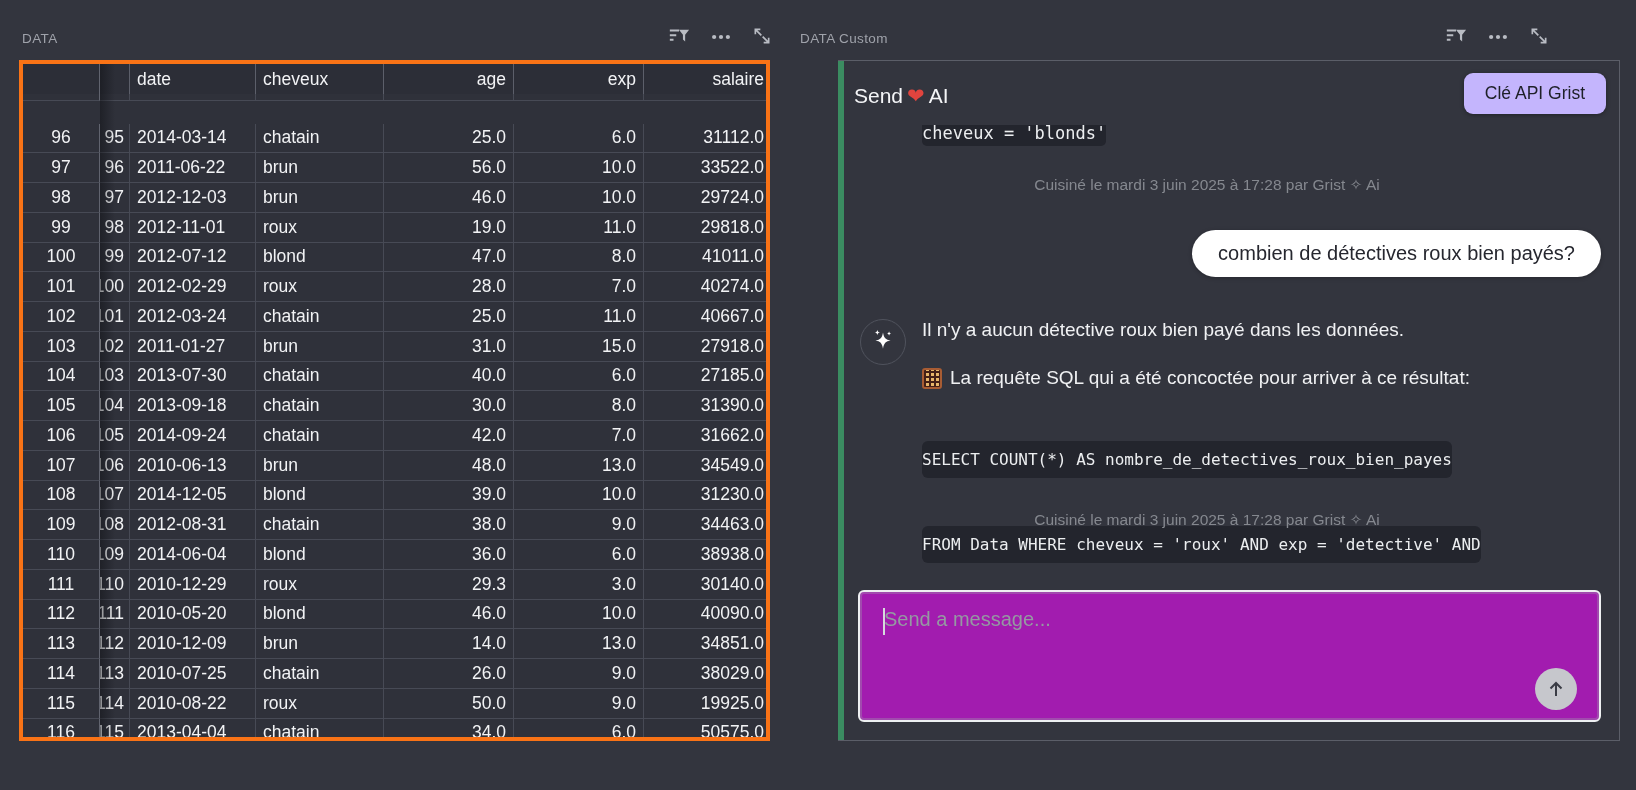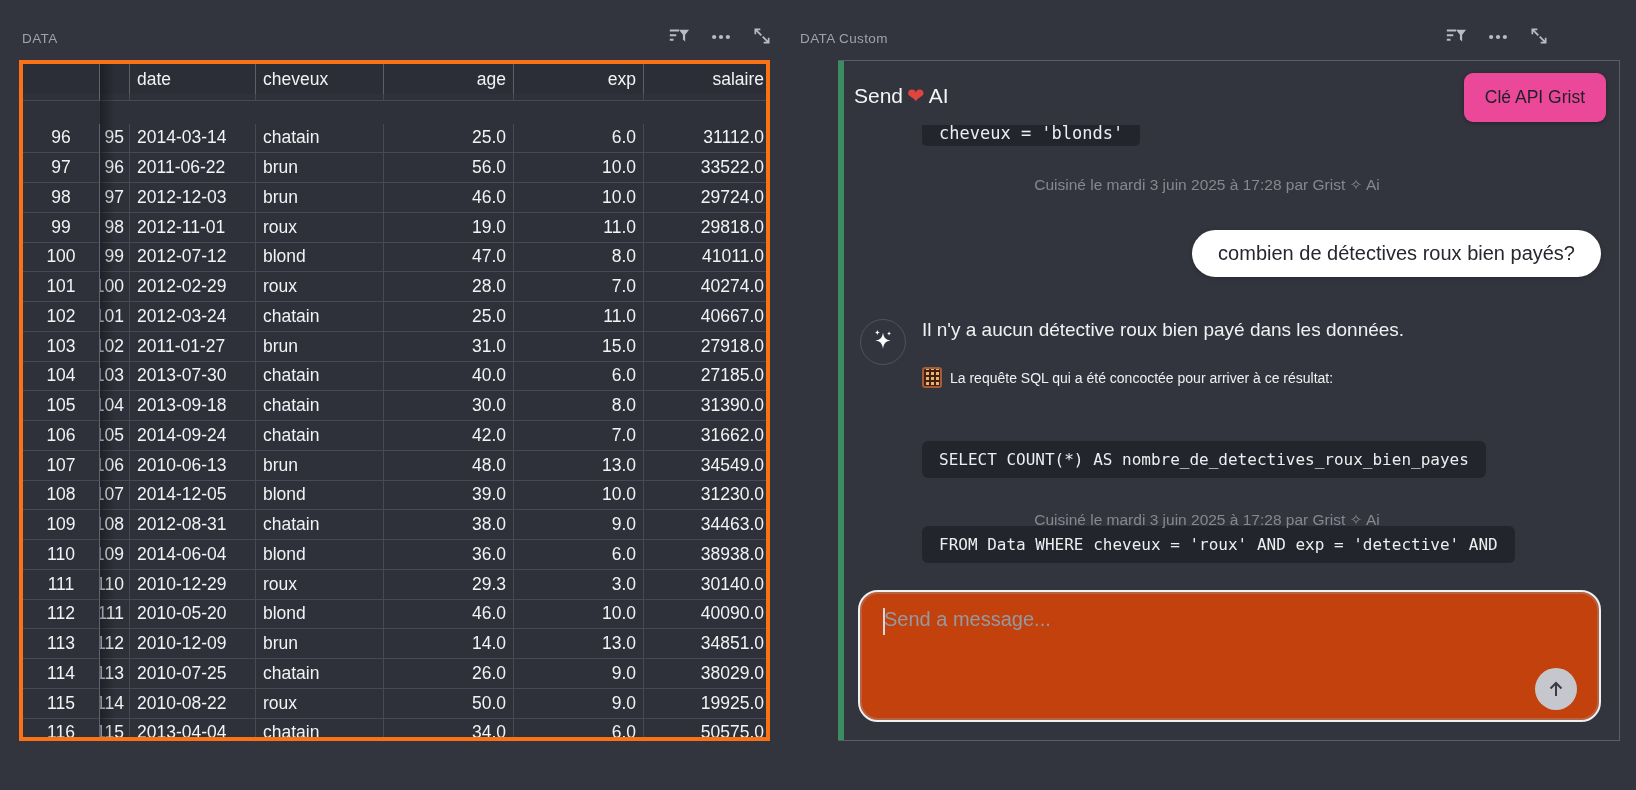--- a/index.html
+++ b/index.html
@@ -51,61 +51,61 @@
 
   
   .widget {
     position:absolute; left:838px; top:60px; width:782px; height:681px;
     border:1px solid #5b5e68; border-left:none; background:#33353e;
   }
   .green-bar { position:absolute; left:0; top:0; width:6px; height:100%; background:#3b8c61; }
   .w-heading { position:absolute; left:16px; top:23px; font-size:21px; font-weight:500; color:#f4f5f7; }
   .w-heading .heart { color:#e0443e; padding:0 4px; }
   .api-btn {
-    position:absolute; right:13px; top:12px; height:49px;
-    background:#ec4899; color:#1e2028; border:none; border-radius:9px;
+    position:absolute; right:13px; top:12px; height:41px;
+    background:#c4b5fd; color:#1e2028; border:none; border-radius:9px;
     font-family:"Liberation Sans", sans-serif; font-size:17.5px; font-weight:500;
     padding:0 21px; cursor:pointer; box-shadow:0 1px 4px rgba(0,0,0,.35);
   }
   .mono { font-family:"DejaVu Sans Mono", monospace; }
   .code-chip {
     background:#23252d; color:#eceef0; border-radius:5px;
-    font-size:16px; padding:3px 17px; display:inline-block;
+    font-size:16px; padding:3px 0; display:inline-block;
   }
   .clip-box { position:absolute; left:84px; top:64px; height:25px; overflow:hidden; }
   .clip-box .code-chip { margin-top:-12px; font-size:17px; }
   .stamp {
     position:absolute; left:84px; width:570px; text-align:center;
     font-size:15.5px; color:#85888f;
   }
   .stamp1 { top:115px; }
   .stamp2 { top:450px; }
   .user-bubble {
     position:absolute; right:18px; top:169px; height:47px; line-height:47px;
     background:#ffffff; color:#26272f; font-size:20px;
     border-radius:24px; padding:0 26px; box-shadow:0 1px 4px rgba(0,0,0,.25);
   }
   .avatar {
     position:absolute; left:22px; top:258px; width:46px; height:46px;
     border:1px solid #50535d; border-radius:50%;
     display:flex; align-items:center; justify-content:center;
   }
   .ai-text { position:absolute; left:84px; top:258px; font-size:19px; color:#f0f1f3; }
-  .sql-intro { position:absolute; left:84px; top:306px; font-size:14px; color:#f0f1f3; display:flex; align-items:center; gap:8px; }
+  .sql-intro { position:absolute; left:84px; top:306px; font-size:19px; color:#f0f1f3; display:flex; align-items:center; gap:8px; }
   .abacus {
     width:20px; height:21px; flex:0 0 20px;
     border:2px solid #a85c33; border-radius:3px; background-color:#431f16;
     background-image:radial-gradient(circle 1.6px, #e8b66a 90%, rgba(0,0,0,0) 92%);
     background-size:5px 5px; background-position:1px 2px;
   }
   .sql-block { position:absolute; left:84px; top:332px; line-height:31px; }
   .sql-block .code-chip { margin-bottom:0; border-radius:6px;margin-top:48px; }
   .chat-input {
     position:absolute; left:20px; top:529px; width:743px; height:132px;
-    background:#c2410c; border:2px solid #eef0f2; border-radius:20px;
+    background:#a21caf; border:2px solid #eef0f2; border-radius:6px;
     box-shadow:inset 0 0 0 2px rgba(160,163,172,.35);
   }
   .chat-input textarea {
     width:100%; height:100%; background:transparent; border:none; outline:none;
     resize:none; font-family:"Liberation Sans", sans-serif; font-size:20px;
     color:#d8dade; padding:16px 24px; caret-color:transparent;
   }
   .chat-input textarea::placeholder { color:#9599a2; }
   .caret-bar { position:absolute; left:23px; top:16px; width:2px; height:27px; background:#d7d9dd; }
   .send-btn {

